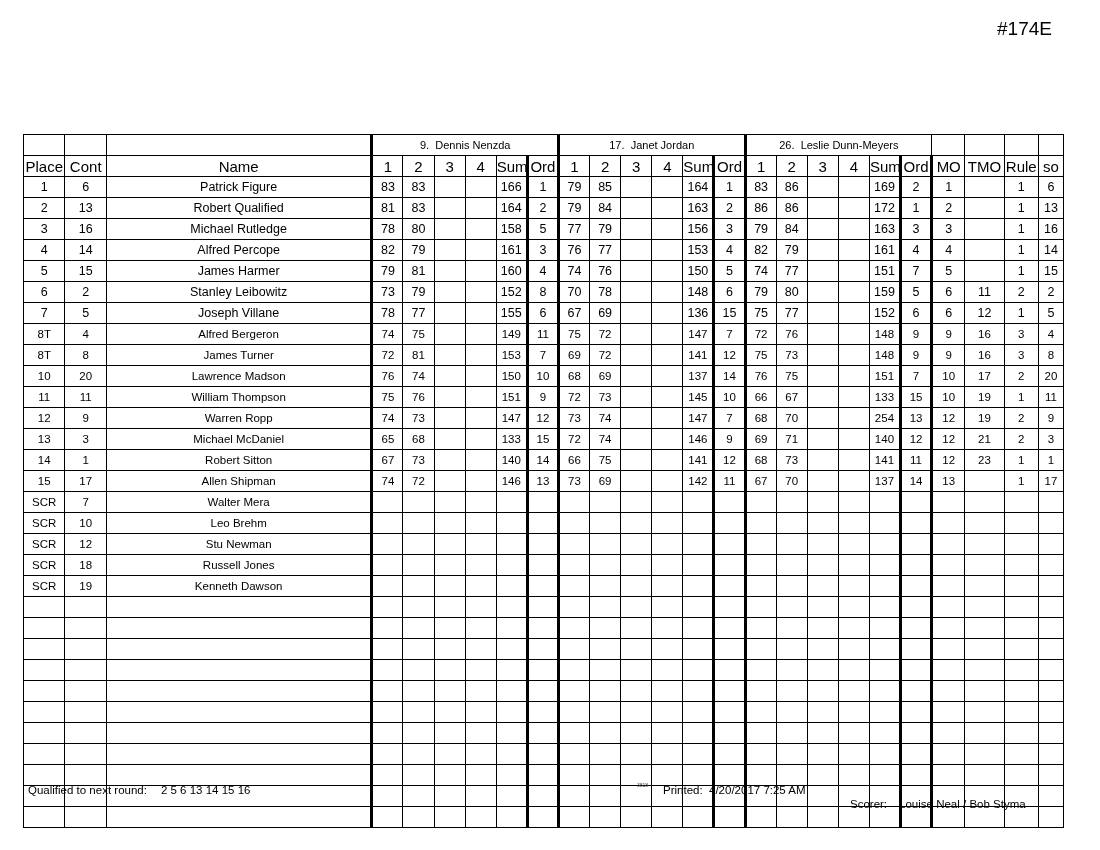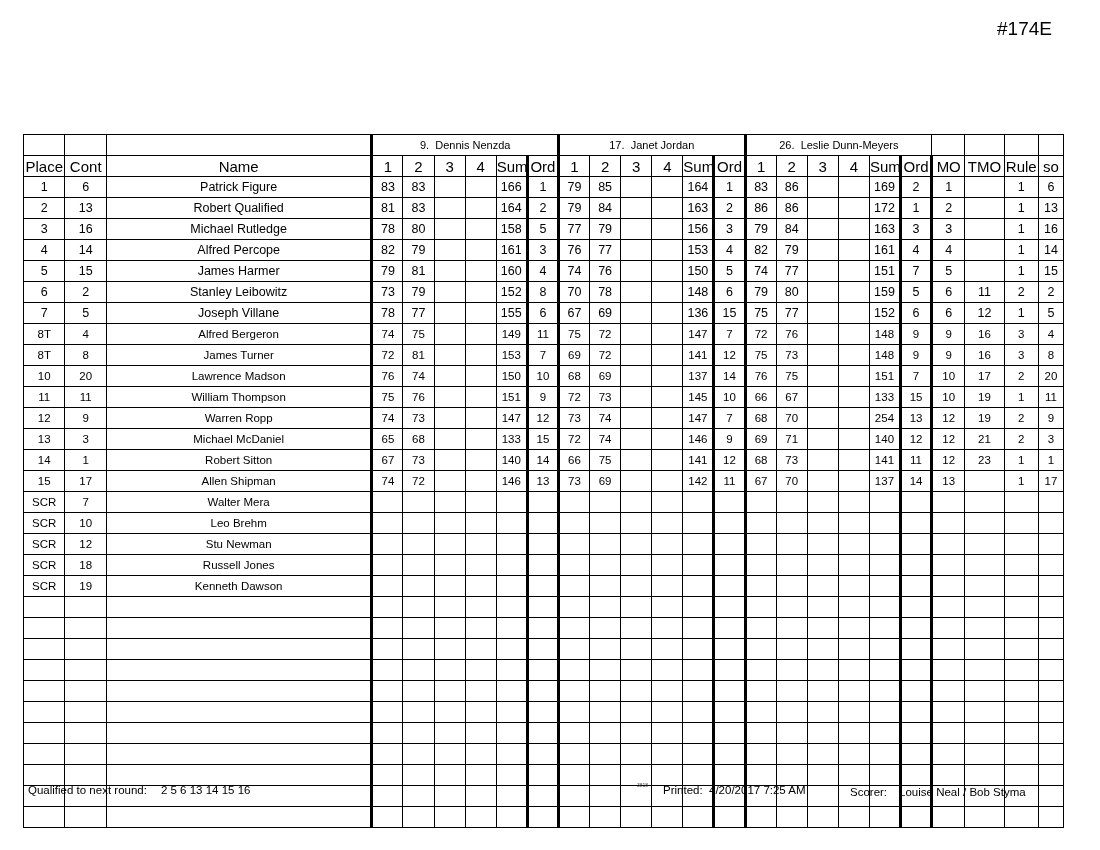--- a/index.html
+++ b/index.html
@@ -144,21 +144,21 @@
   }
   #printed {
     position: absolute;
     left: 663px;
     top: 2px;
     white-space: nowrap;
   }
   #scorer {
     position: absolute;
     left: 850px;
-    top: 4px;
+    top: 16px;
     white-space: nowrap;
   }
   #scorer .slabel { margin-right: 12px; }
 </style>
 </head>
 <body>
 
 <div id="header">
 
 

